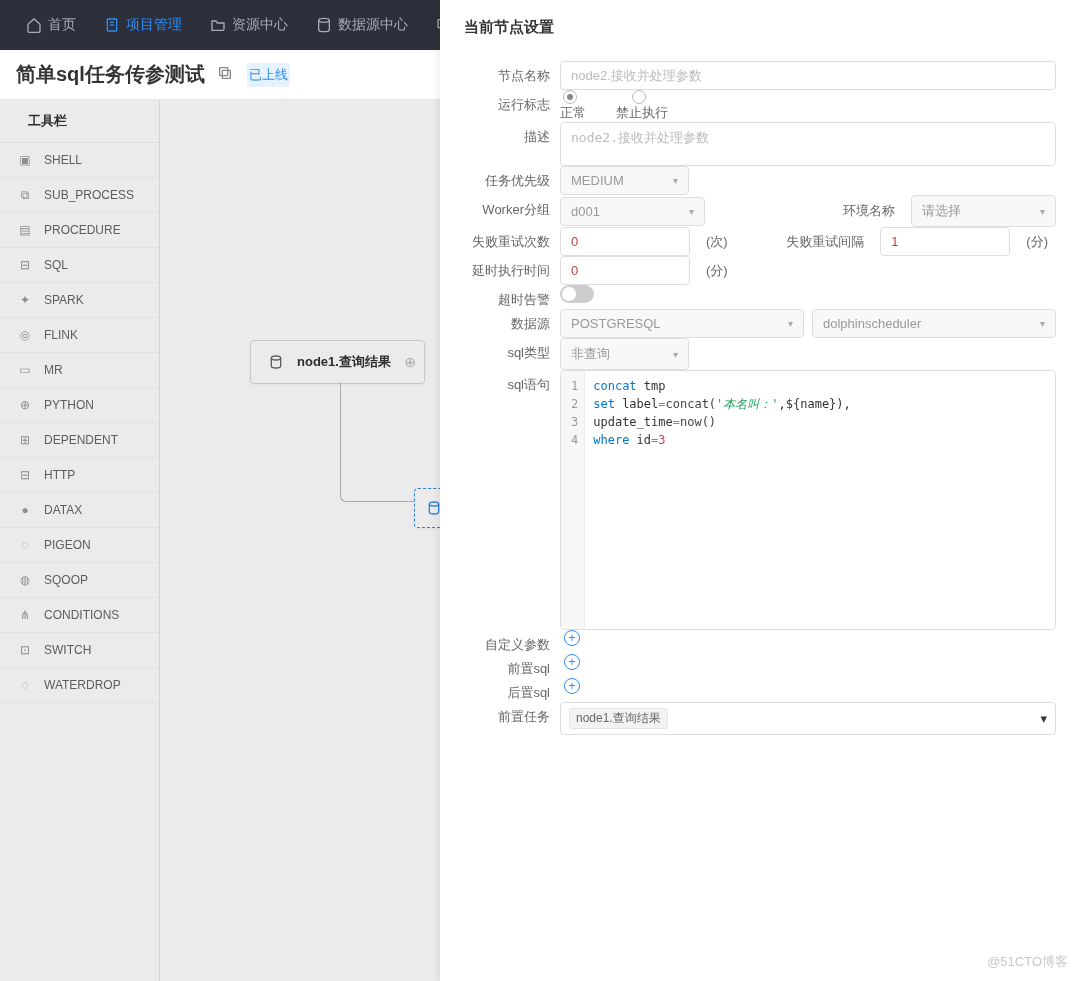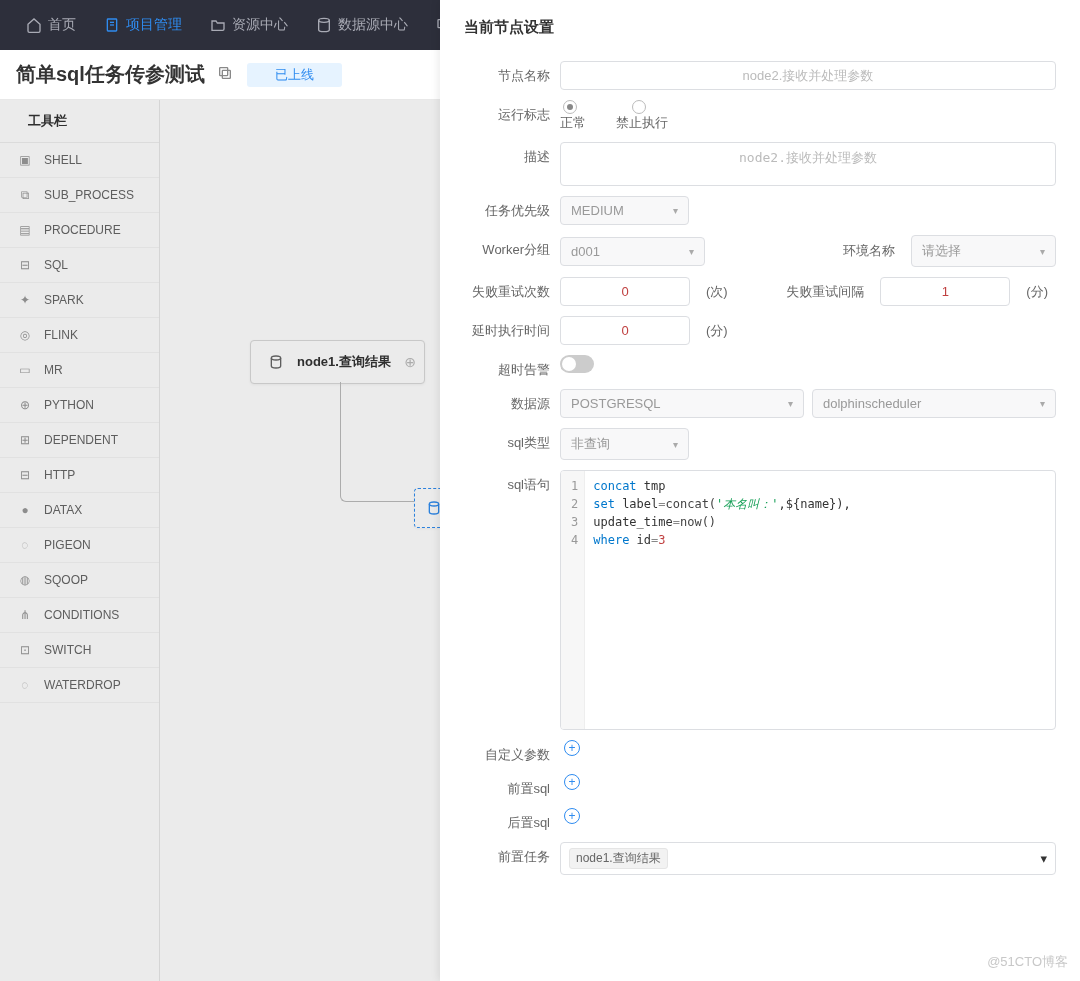--- a/index.html
+++ b/index.html
@@ -8,21 +8,21 @@
 
 .topnav { background: #2d2f3b; height: 50px; display: flex; align-items: center; padding: 0 12px; color: #a9abb5; }
 .topnav .nav-item { display: flex; align-items: center; padding: 0 14px; height: 32px; cursor: pointer; font-size: 14px; }
 .topnav .nav-item.active { color: #2f8cf0; }
 .topnav .nav-icon { margin-right: 6px; display: inline-flex; }
 
 
 .subheader { height: 50px; display: flex; align-items: center; border-bottom: 1px solid #e8e8e8; padding: 0 16px; background: #fff; }
 .page-title { font-weight: 600; font-size: 20px; color: #333; margin-right: 12px; }
 .copy-icon { color: #888; margin-right: 14px; cursor: pointer; }
-.status-badge { background: #e6f3ff; color: #2f8cf0; padding: 3px 28px; border-radius: 3px; font-size: 13px; }
+.status-badge { background: #e6f3ff; color: #2f8cf0; padding: 3px 2px; border-radius: 3px; font-size: 13px; }
 
 
 .main { display: flex; height: calc(100% - 100px); position: relative; }
 .sidebar { width: 160px; border-right: 1px solid #e8e8e8; background: #fff; }
 .sidebar-title { padding: 12px 28px; font-weight: 600; border-bottom: 1px solid #eee; color: #333; }
 .tool-item { display: flex; align-items: center; padding: 10px 16px; color: #666; cursor: grab; border-bottom: 1px solid #f5f5f5; font-size: 12px; }
 .tool-item .tool-icon { width: 18px; margin-right: 10px; color: #999; display: inline-flex; justify-content: center; }
 
 .canvas { flex: 1; background: #fff; position: relative; }
 .node { position: absolute; border: 1px solid #d9d9d9; border-radius: 4px; background: #fff; padding: 10px 14px; display: flex; align-items: center; min-width: 175px; box-shadow: 0 1px 3px rgba(0,0,0,0.05); }
@@ -34,26 +34,26 @@
 .edge { position: absolute; border-left: 1px solid #bbb; border-bottom: 1px solid #bbb; }
 .edge-arrow { position: absolute; width: 0; height: 0; border-top: 4px solid transparent; border-bottom: 4px solid transparent; border-left: 6px solid #bbb; }
 
 
 .dim { position: absolute; inset: 0; background: rgba(0,0,0,0.08); }
 
 
 .panel { position: absolute; top: 0; right: 0; width: 640px; height: 100%; background: #fff; box-shadow: -2px 0 8px rgba(0,0,0,0.08); padding: 18px 24px 30px 0; overflow-y: auto; }
 .panel-title { font-size: 15px; font-weight: 600; margin: 0 0 24px 24px; color: #333; }
 
-.form-row { display: flex; align-items: flex-start; margin-bottom: 10px; }
+.form-row { display: flex; align-items: flex-start; margin-bottom: 0; }
 .form-label { width: 120px; text-align: right; padding-right: 10px; color: #666; font-size: 13px; padding-top: 6px; flex-shrink: 0; }
 .form-control { flex: 1; display: flex; align-items: center; flex-wrap: wrap; gap: 8px; }
 .sub-label { color: #666; font-size: 13px; padding: 0 8px; }
 
-.input, .select, .textarea { border: 1px solid #dcdee2; border-radius: 4px; padding: 6px 10px; font-size: 13px; color: #666; background: #fff; outline: none; text-align: center; }
+.input, .select, .textarea { border: 1px solid #dcdee2; border-radius: 4px; padding: 6px 10px; font-size: 13px; color: #666; background: #fff; outline: none; }
 .input::placeholder, .textarea::placeholder { color: #bbb; }
 .input.wide { flex: 1; }
 .input.num { width: 130px; }
 .textarea { flex: 1; min-height: 44px; resize: none; }
 .select { display: flex; align-items: center; justify-content: space-between; cursor: pointer; color: #999; background: #f8f8f9; }
 .select .caret { margin-left: 8px; color: #aaa; font-size: 10px; }
 .select.sm { width: 129px; }
 .select.md { width: 145px; }
 .select.lg { flex: 1; min-width: 130px; }
 

